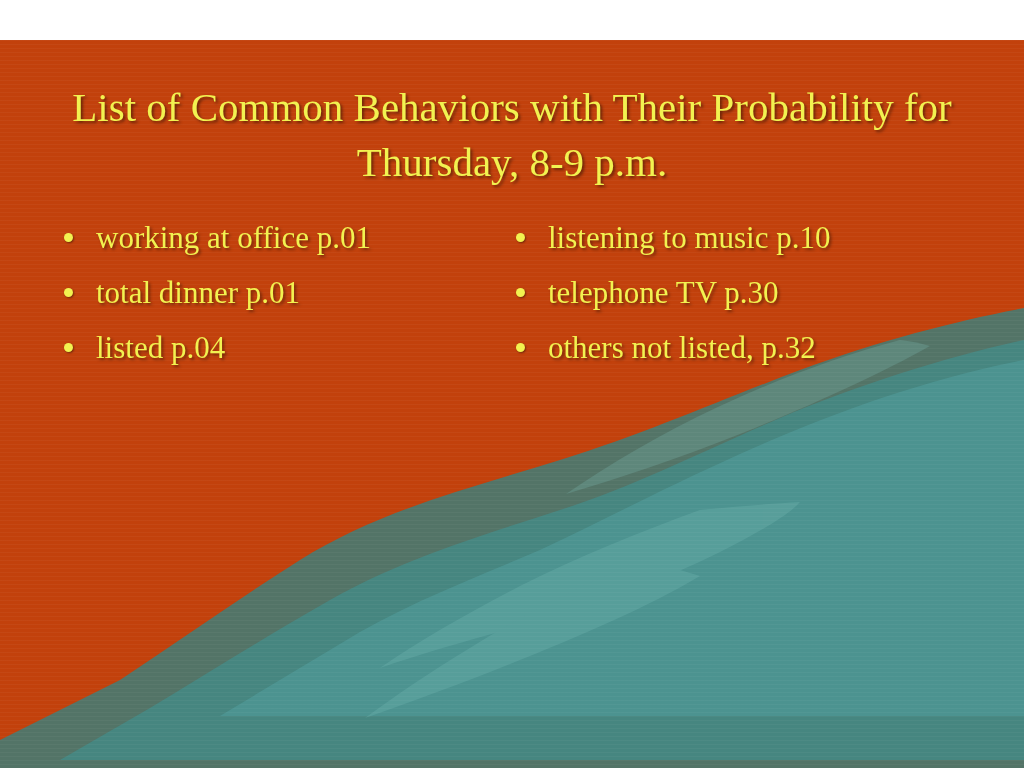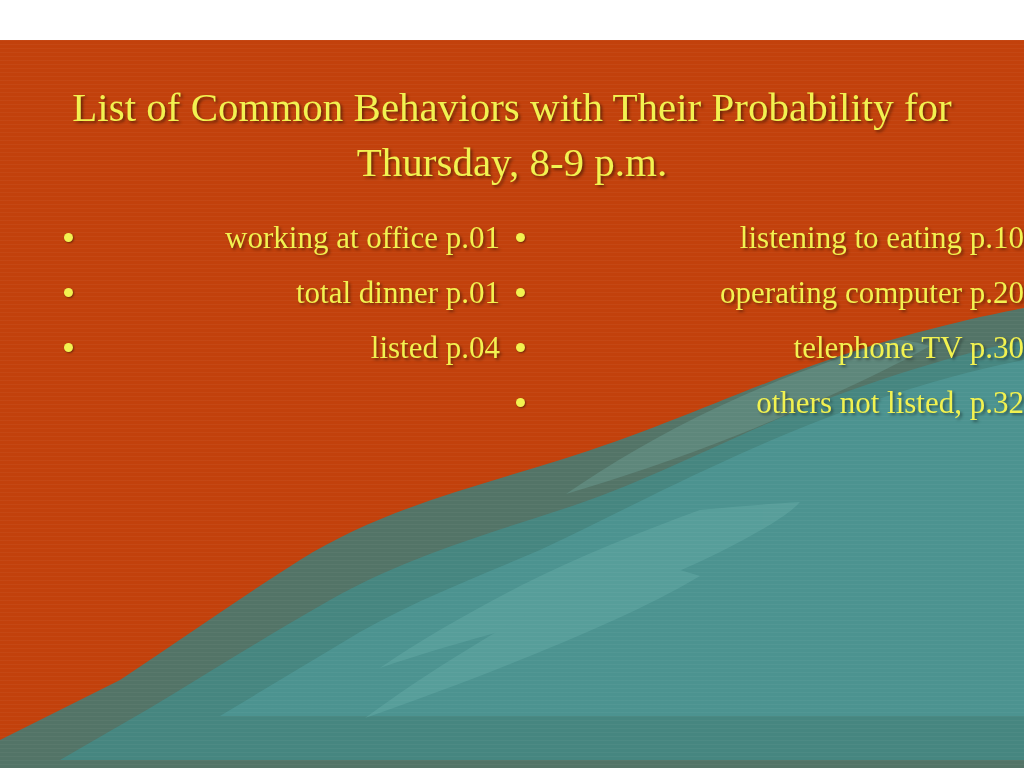--- a/index.html
+++ b/index.html
@@ -55,21 +55,20 @@
     line-height: 1.33;
     text-shadow: 2px 2px 3px rgba(0,0,0,0.45);
   }
   .columns {
     position: absolute;
     left: 0;
     top: 182px;
     width: 1024px;
     display: flex;
     align-items: flex-start;
-    text-align: right;
   }
   .col {
     box-sizing: border-box;
   }
   .col-left {
     width: 500px;
     padding-left: 58px;
   }
   .col-right {
     width: 524px;
@@ -154,25 +153,21 @@
           <span class="dot"></span>
           <span>listed p.04</span>
         </li>
       </ul>
     </div>
 
     <div class="col col-right">
       <ul class="bullets">
         <li>
           <span class="dot"></span>
-          <span>listening to eating p.10</span>
-        </li>
-        <li>
-          <span class="dot"></span>
-          <span>operating computer p.20</span>
+          <span>listening to music p.10</span>
         </li>
         <li>
           <span class="dot"></span>
           <span>telephone TV p.30</span>
         </li>
         <li>
           <span class="dot"></span>
           <span>others not listed, p.32</span>
         </li>
       </ul>

